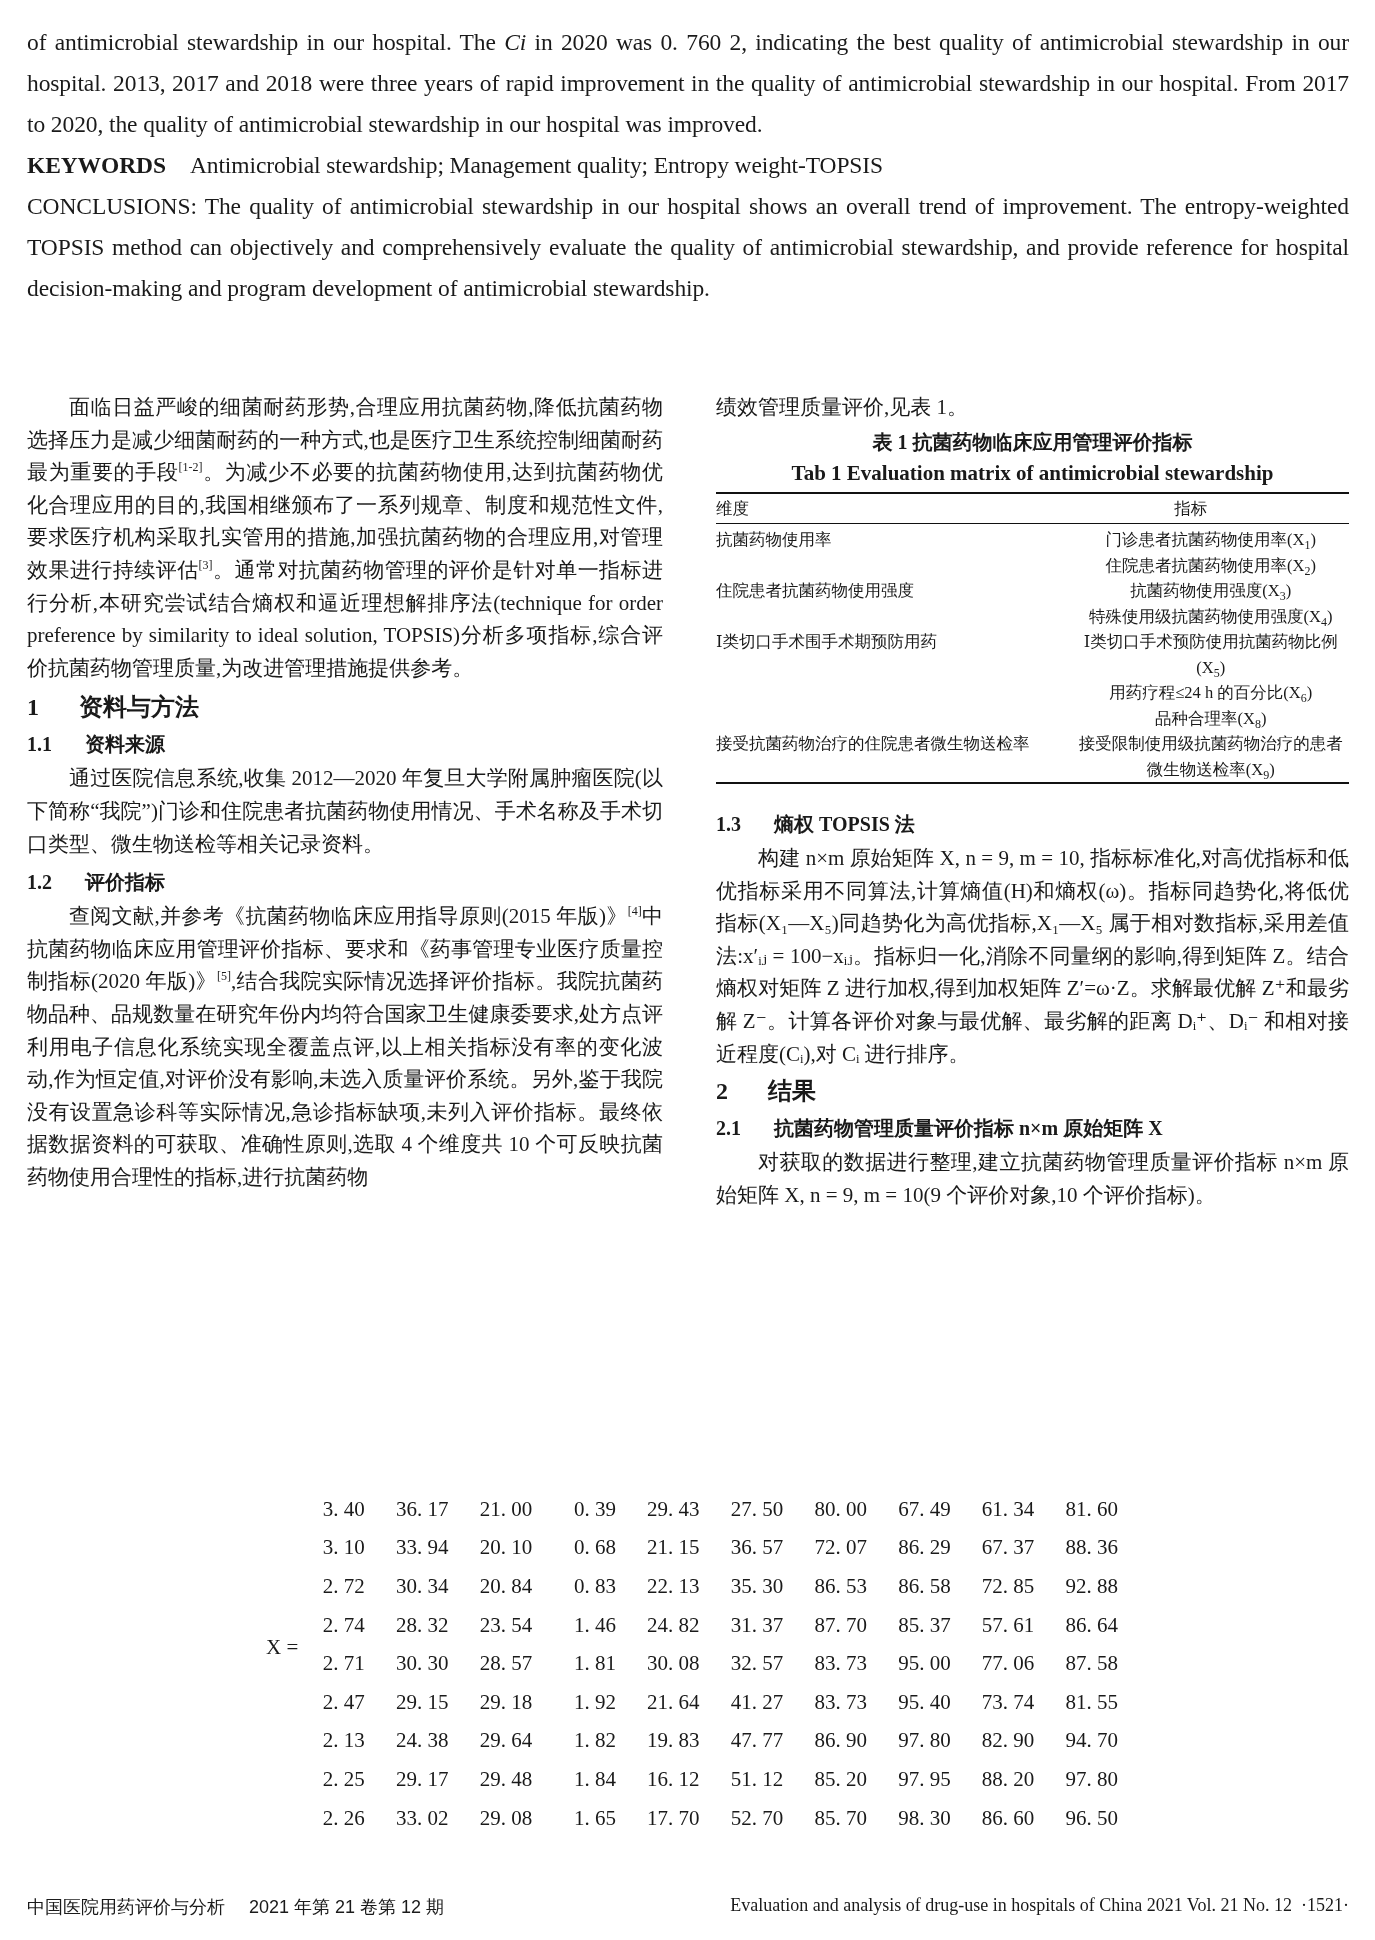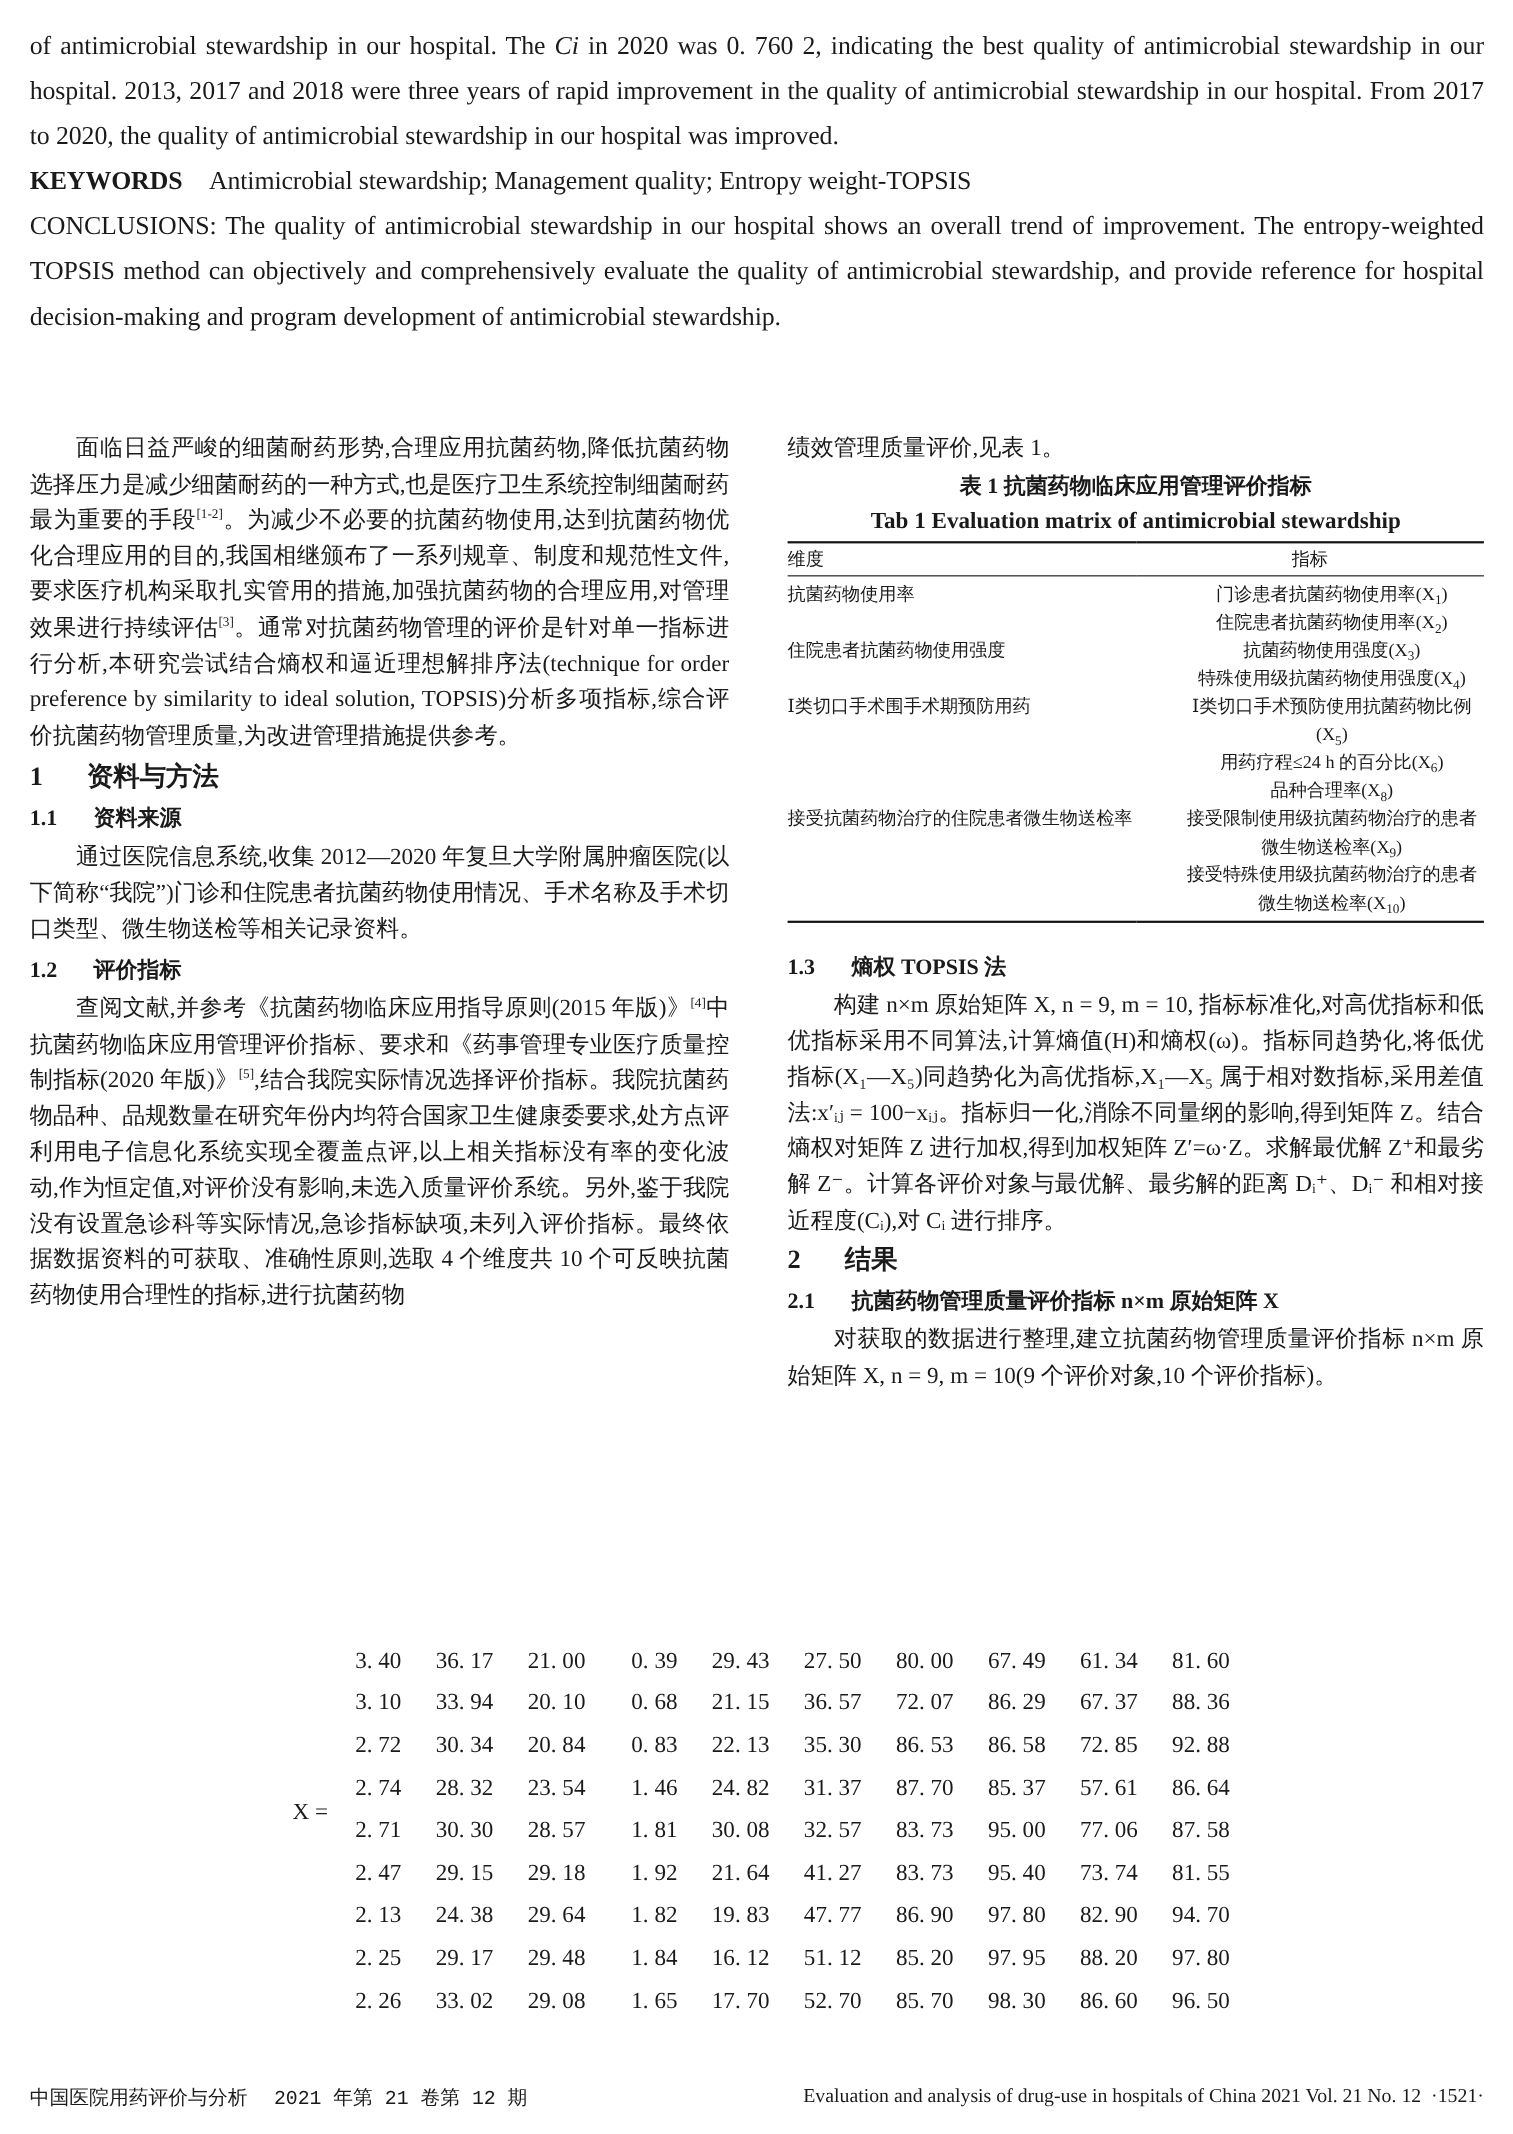--- a/index.html
+++ b/index.html
@@ -54,21 +54,21 @@
 
   
   #matrix { left: 258px; top: 1490px; width: 860px; }
   #matrix-label { left: 266px; top: 1635px; font-family: "Liberation Serif", serif; font-size: 21px; }
   .mrow { display: flex; height: 38.6px; align-items: center; font-family: "Liberation Serif", serif; font-size: 21px; }
   .mcell { text-align: right; }
   .mcell:nth-child(1) { width: 108px; }
   .mcell:nth-child(n+2) { width: 84.6px; }
 
   
-  #footer-left { left: 27px; top: 1895px; font-family: Liberation Mono, monospace; font-size: 18px; }
+  #footer-left { left: 27px; top: 1895px; font-family: Liberation Sans, sans-serif; font-size: 18px; }
   #footer-left .vol { margin-left: 24px; }
   #footer-right { right: 26px; top: 1895px; font-family: "Liberation Serif", serif; font-size: 18px; }
 </style>
 </head>
 <body>
 
 <div id="abstract" class="abs">
   <p><span>of antimicrobial stewardship in our hospital.  The </span><i class="var">Ci</i><span> in 2020 was 0. 760 2, indicating the best quality of antimicrobial stewardship in our hospital.  2013, 2017 and 2018 were three years of rapid improvement in the quality of antimicrobial stewardship in our hospital.  From 2017 to 2020, the quality of antimicrobial stewardship in our hospital was improved.</span></p>
   <p><span class="kw-label">KEYWORDS</span><span>Antimicrobial stewardship; Management quality; Entropy weight-TOPSIS</span></p>
   <p>CONCLUSIONS: The quality of antimicrobial stewardship in our hospital shows an overall trend of improvement.  The entropy-weighted TOPSIS method can objectively and comprehensively evaluate the quality of antimicrobial stewardship, and provide reference for hospital decision-making and program development of antimicrobial stewardship.</p>
@@ -139,27 +139,20 @@
             <div><span>品种合理率(X</span><sub>8</sub><span>)</span></div>
           </td>
         </tr>
         <tr>
           <td class="dim">接受抗菌药物治疗的住院患者微生物送检率</td>
           <td class="ind">
             <div>接受限制使用级抗菌药物治疗的患者</div>
             <div><span>微生物送检率(X</span><sub>9</sub><span>)</span></div>
           </td>
         </tr>
-        <tr class="last">
-          <td class="dim"></td>
-          <td class="ind">
-            <div>接受特殊使用级抗菌药物治疗的患者</div>
-            <div><span>微生物送检率(X</span><sub>10</sub><span>)</span></div>
-          </td>
-        </tr>
       </tbody>
   </table>
 
   <p class="h2" style="margin-top:22px"><span class="num">1.3</span><span>熵权 TOPSIS 法</span></p>
   <p class="indent">构建 n×m 原始矩阵 X, n = 9, m = 10, 指标标准化,对高优指标和低优指标采用不同算法,计算熵值(H)和熵权(ω)。指标同趋势化,将低优指标(X₁—X₅)同趋势化为高优指标,X₁—X₅ 属于相对数指标,采用差值法:x′ᵢⱼ = 100−xᵢⱼ。指标归一化,消除不同量纲的影响,得到矩阵 Z。结合熵权对矩阵 Z 进行加权,得到加权矩阵 Z′=ω·Z。求解最优解 Z⁺和最劣解 Z⁻。计算各评价对象与最优解、最劣解的距离 Dᵢ⁺、Dᵢ⁻ 和相对接近程度(Cᵢ),对 Cᵢ 进行排序。</p>
 
   <p class="h1" style="margin-top:2px"><span class="num">2</span><span>结果</span></p>
   <p class="h2"><span class="num">2.1</span><span>抗菌药物管理质量评价指标 n×m 原始矩阵 X</span></p>
   <p class="indent">对获取的数据进行整理,建立抗菌药物管理质量评价指标 n×m 原始矩阵 X, n = 9, m = 10(9 个评价对象,10 个评价指标)。</p>
 </div>

